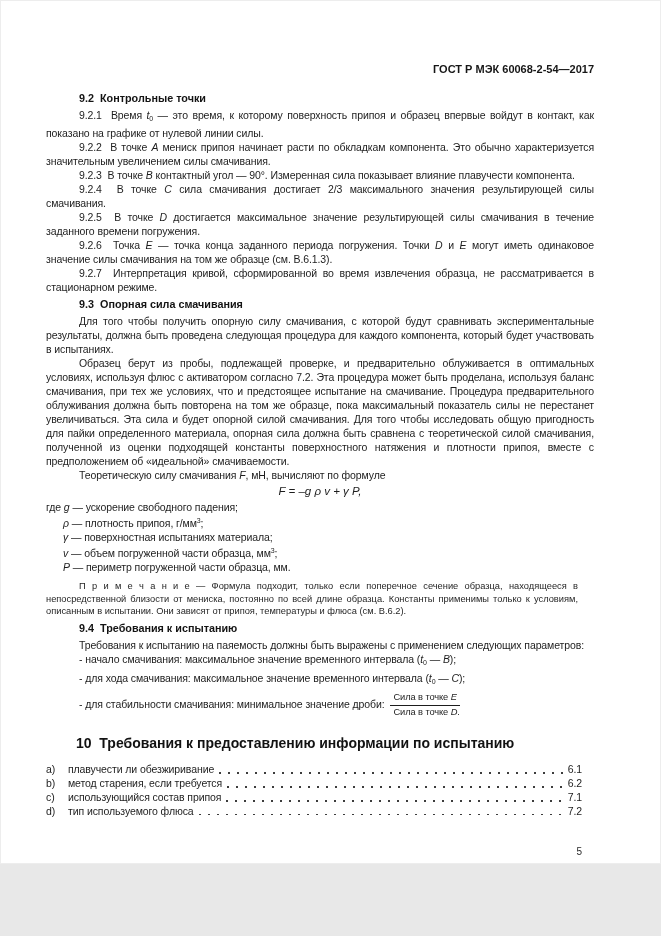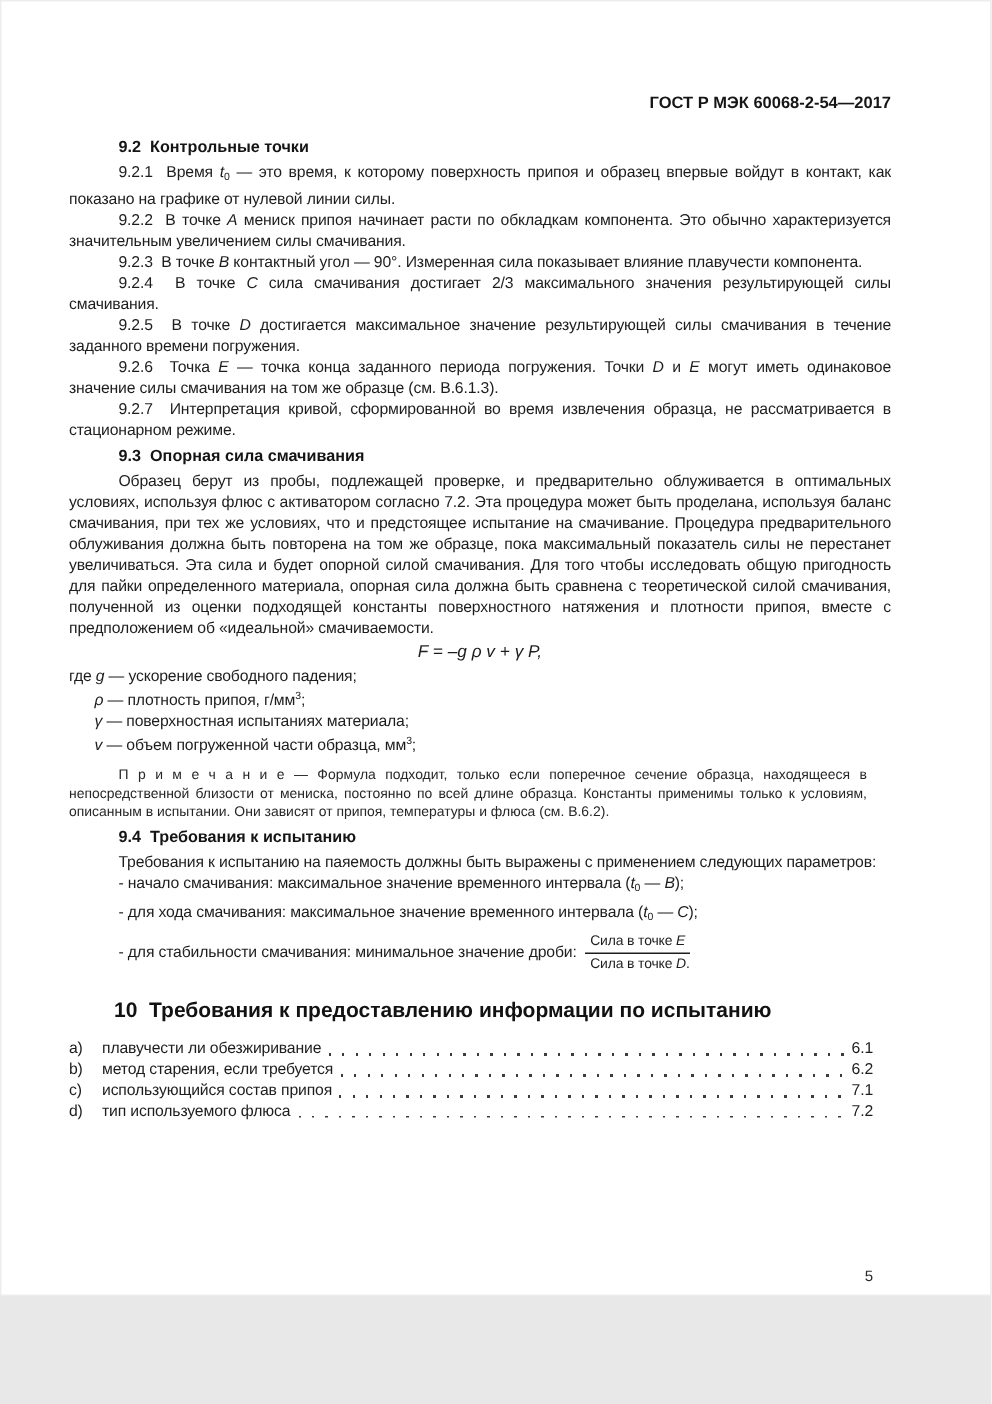--- a/index.html
+++ b/index.html
@@ -80,29 +80,32 @@
     <p class="body"><span>9.2.4&nbsp;&nbsp;В точке </span><span class="var">C</span><span> сила смачивания достигает 2/3 максимального значения результирующей силы смачивания.</span></p>
 
     <p class="body"><span>9.2.5&nbsp;&nbsp;В точке </span><span class="var">D</span><span> достигается максимальное значение результирующей силы смачивания в течение заданного времени погружения.</span></p>
 
     <p class="body"><span>9.2.6&nbsp;&nbsp;Точка </span><span class="var">E</span><span> — точка конца заданного периода погружения. Точки </span><span class="var">D</span><span> и </span><span class="var">E</span><span> могут иметь одинаковое значение силы смачивания на том же образце (см. В.6.1.3).</span></p>
 
     <p class="body">9.2.7&nbsp;&nbsp;Интерпретация кривой, сформированной во время извлечения образца, не рассматривается в стационарном режиме.</p>
 
     <h3 class="sh">9.3&nbsp;&nbsp;Опорная сила смачивания</h3>
 
+    <p class="body">Для того чтобы получить опорную силу смачивания, с которой будут сравнивать экспериментальные результаты, должна быть проведена следующая процедура для каждого компонента, который будет участвовать в испытаниях.</p>
     <p class="body">Образец берут из пробы, подлежащей проверке, и предварительно облуживается в оптимальных условиях, используя флюс с активатором согласно 7.2. Эта процедура может быть проделана, используя баланс смачивания, при тех же условиях, что и предстоящее испытание на смачивание. Процедура предварительного облуживания должна быть повторена на том же образце, пока максимальный показатель силы не перестанет увеличиваться. Эта сила и будет опорной силой смачивания. Для того чтобы исследовать общую пригодность для пайки определенного материала, опорная сила должна быть сравнена с теоретической силой смачивания, полученной из оценки подходящей константы поверхностного натяжения и плотности припоя, вместе с предположением об «идеальной» смачиваемости.</p>
+    <p class="body"><span>Теоретическую силу смачивания </span><span class="var">F</span><span>, мН, вычисляют по формуле</span></p>
 
     <p class="formula">F = –g ρ v + γ P,</p>
 
     <div>
       <p class="wrow"><span>где </span><span class="var">g</span><span> — ускорение свободного падения;</span></p>
       <p class="wrow cont"><span class="var">ρ</span><span> — плотность припоя, г/мм</span><sup class="v">3</sup><span>;</span></p>
       <p class="wrow cont"><span class="var">γ</span><span> — поверхностная испытаниях материала;</span></p>
       <p class="wrow cont"><span class="var">v</span><span> — объем погруженной части образца, мм</span><sup class="v">3</sup><span>;</span></p>
+      <p class="wrow cont"><span class="var">P</span><span> — периметр погруженной части образца, мм.</span></p>
     </div>
 
     <p class="note"><span>П р и м е ч а н и е</span><span> — Формула подходит, только если поперечное сечение образца, находящееся в непосредственной близости от мениска, постоянно по всей длине образца. Константы применимы только к условиям, описанным в испытании. Они зависят от припоя, температуры и флюса (см. В.6.2).</span></p>
 
     <h3 class="sh">9.4&nbsp;&nbsp;Требования к испытанию</h3>
 
     <p class="body">Требования к испытанию на паяемость должны быть выражены с применением следующих параметров:</p>
 
     <p class="bullet"><span>- начало смачивания: максимальное значение временного интервала (</span><span class="var">t</span><sub class="v">0</sub><span> — </span><span class="var">B</span><span>);</span></p>
 

